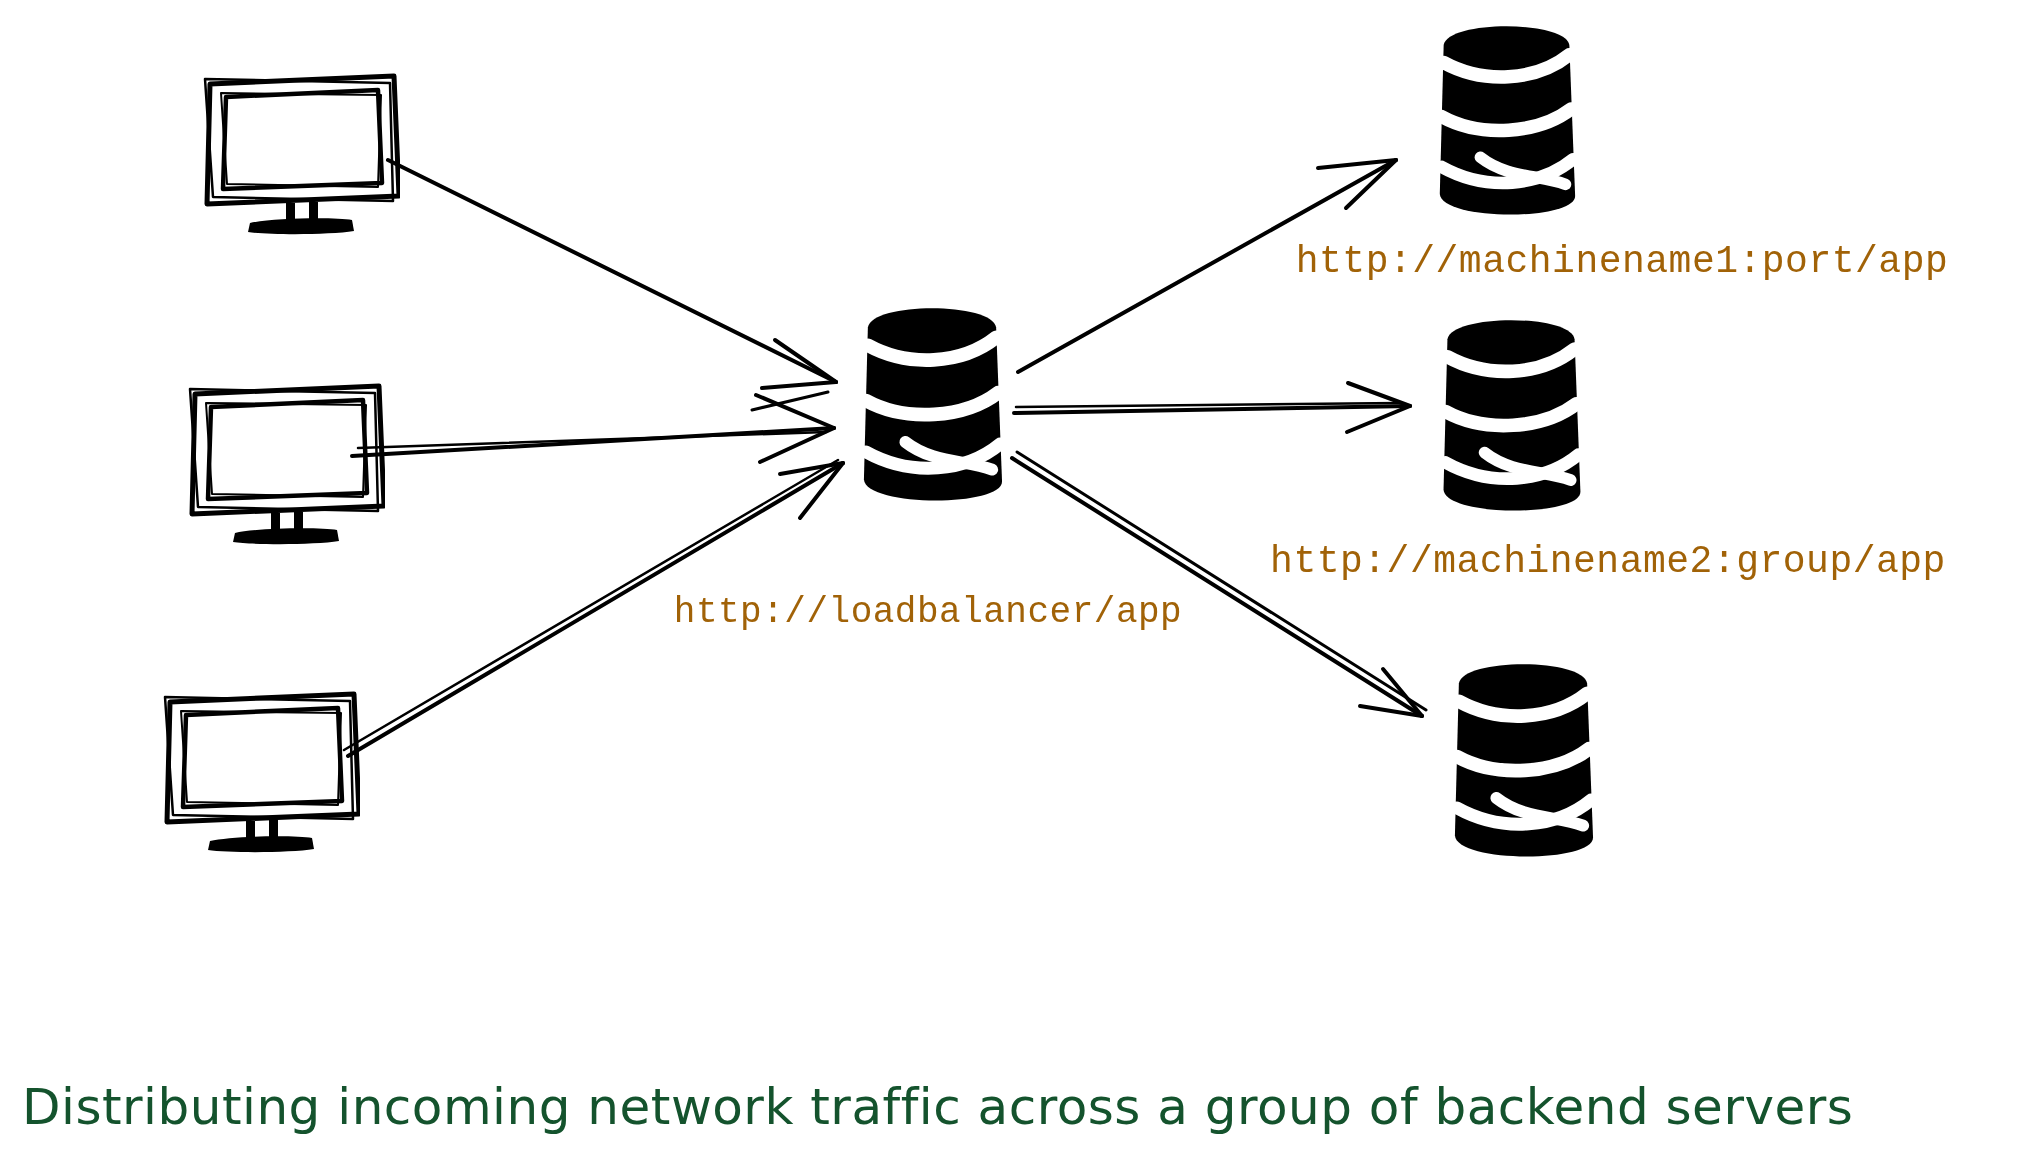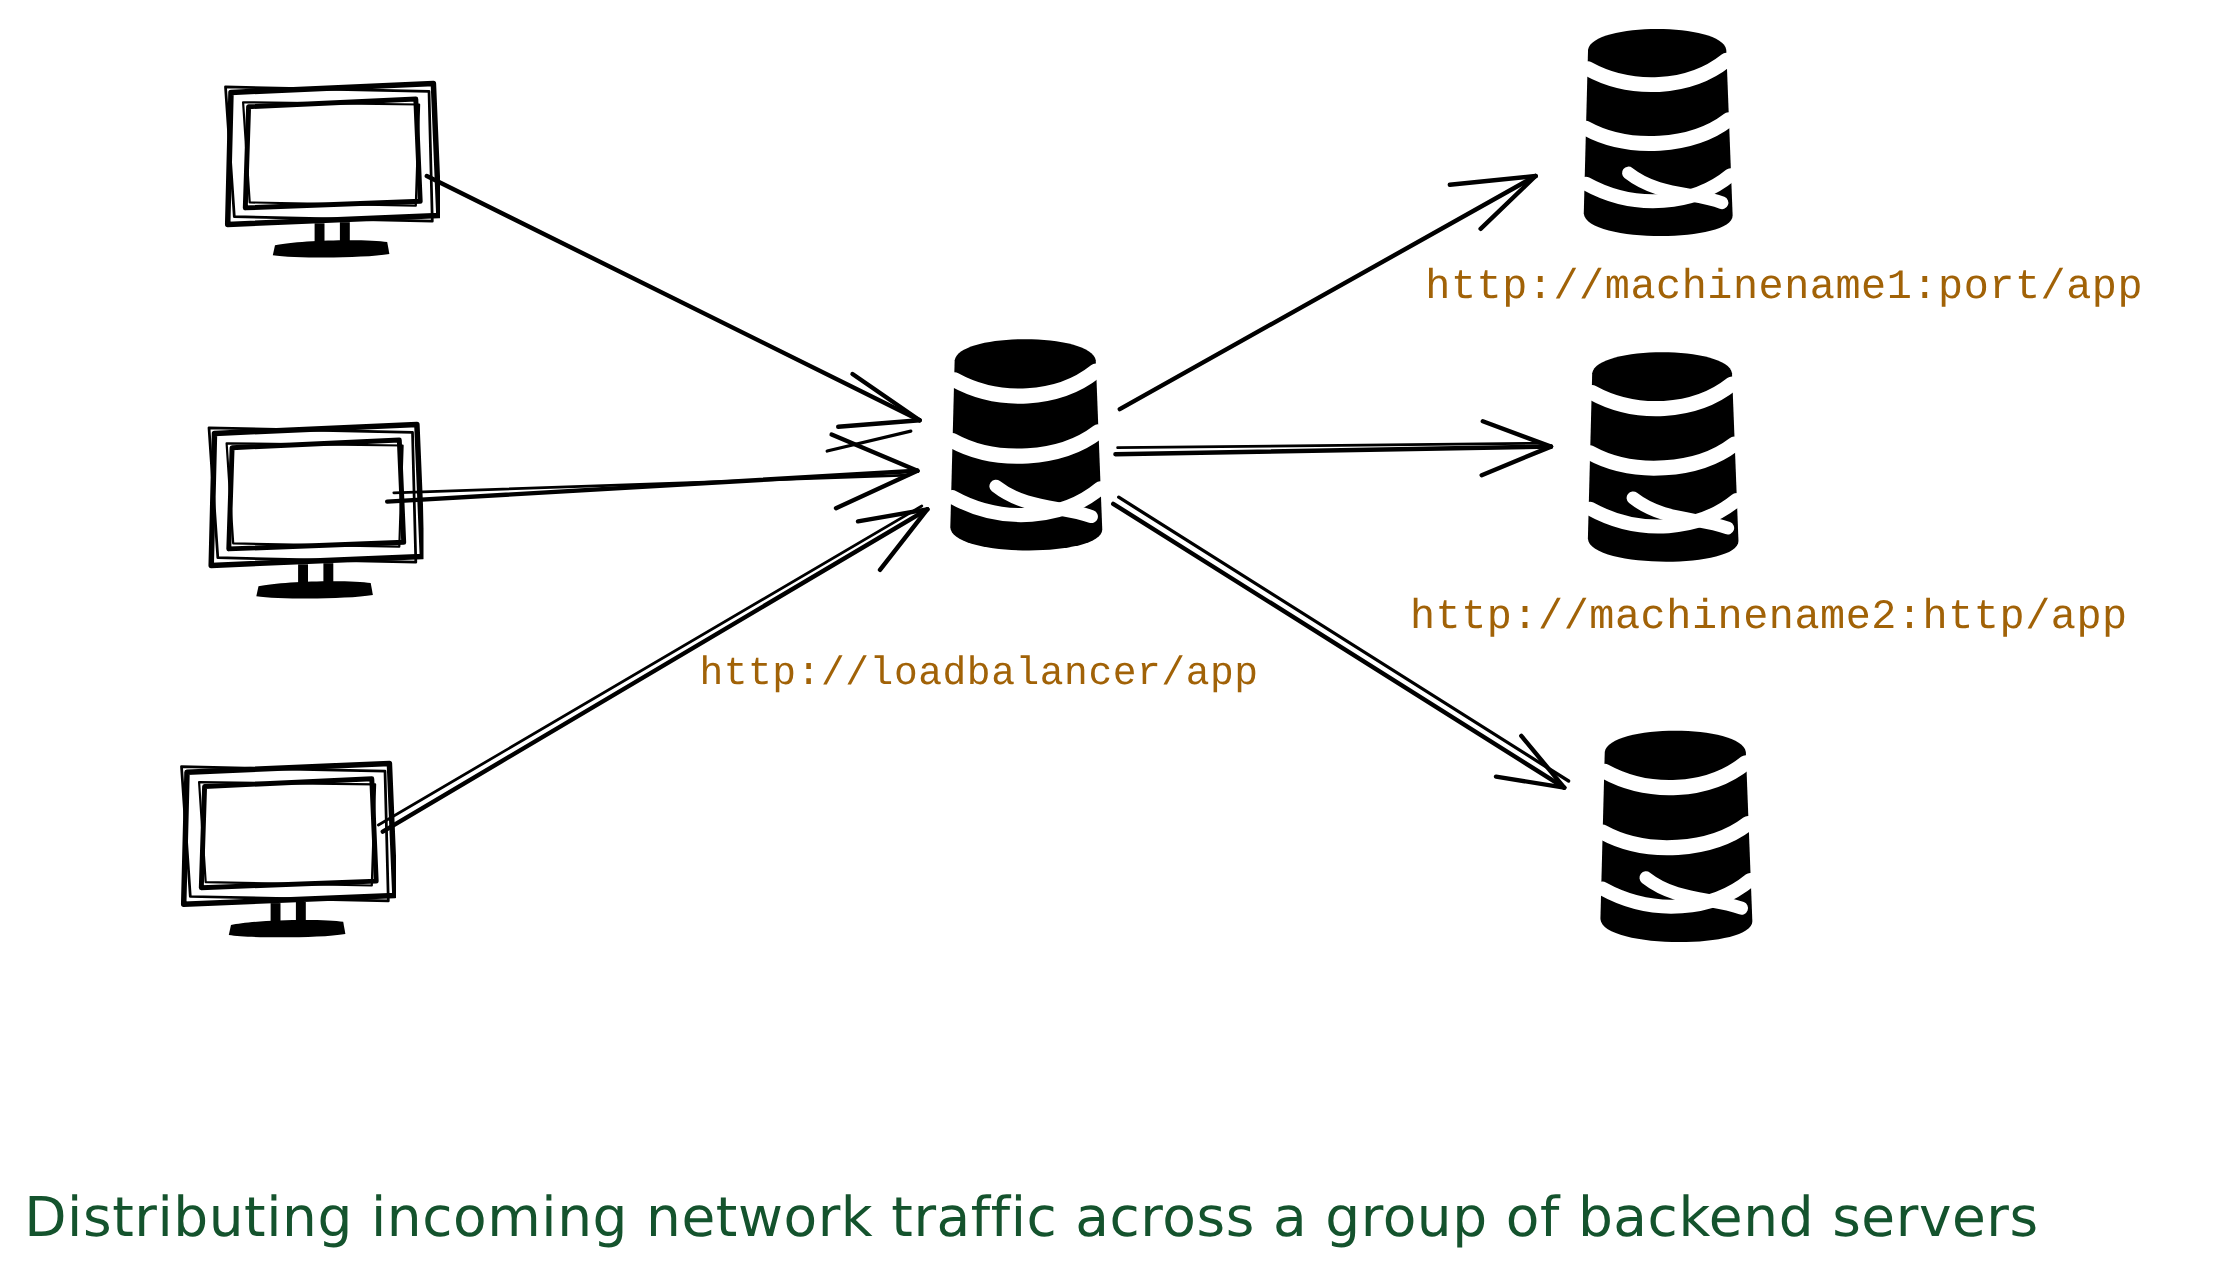--- a/index.html
+++ b/index.html
@@ -100,21 +100,21 @@
       <path d="M1410,406 L1347,432"></path>
     </g>
     <g class="ink" stroke-width="4">
       <path d="M1012,458 L1422,716"></path>
       <path d="M1017,452 L1426,710" stroke-width="3"></path>
       <path d="M1422,716 L1383,669"></path>
       <path d="M1422,716 L1360,706"></path>
     </g>
   </svg>
 
-  <div class="label lb-label" style="left:890px; top:592px;">http://loadbalancer/app</div>
+  <div class="label lb-label" style="left:928px; top:592px;">http://loadbalancer/app</div>
 
   <div class="label url-label" style="left:1622px; top:240px;">http://machinename1:port/app</div>
 
-  <div class="label url-label" style="left:1608px; top:540px;">http://machinename2:http/app</div>
+  <div class="label url-label" style="left:1608px; top:540px;">http://machinename2:group/app</div>
 
 
   <div class="caption">Distributing incoming network traffic across a group of backend servers</div>
 </div>
 
 </body></html>

